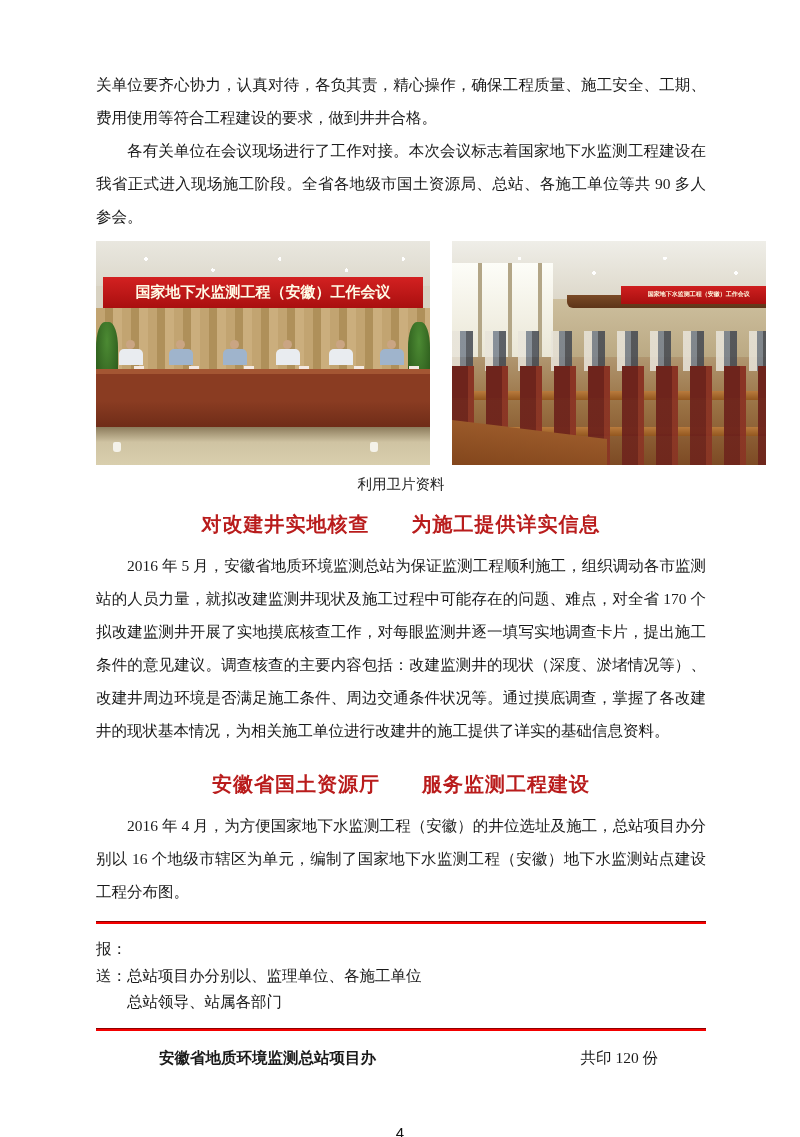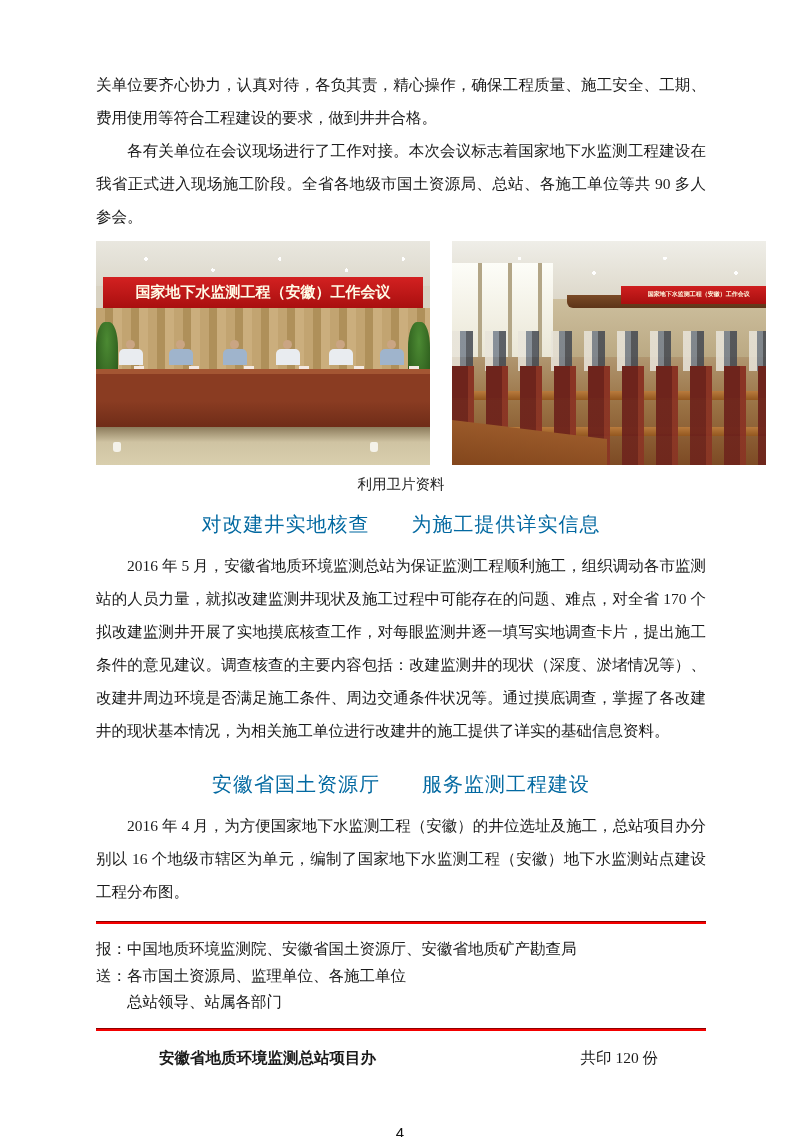--- a/index.html
+++ b/index.html
@@ -137,22 +137,22 @@
     transform:skewY(7deg); transform-origin:left bottom;
   }
 
   
   .caption {
     text-align:center; font-size:14.5px; color:#222;
     margin-top:10px;
   }
   .red-heading {
     text-align:center;
-    color:#0369a1;
-    font-weight:normal;
+    color:#b91c1c;
+    font-weight:bold;
     font-size:20px;
     font-family:"Liberation Sans","DejaVu Sans",sans-serif;
     letter-spacing:1px;
   }
   .red-heading.h1 { margin-top:17px; margin-bottom:11px; }
   .red-heading.h2 { margin-top:24px; margin-bottom:11px; }
 
   
   .red-rule { height:3px; border:0;
     background:linear-gradient(#8e0000 0 1px, #f40000 1px 3px);
@@ -256,25 +256,24 @@
 
     <div class="red-heading h2">安徽省国土资源厅　　服务监测工程建设</div>
     <div class="bodytext">
       <p class="indent">2016 年 4 月，为方便国家地下水监测工程（安徽）的井位选址及施工，总站项目办分别以 16 个地级市辖区为单元，编制了国家地下水监测工程（安徽）地下水监测站点建设工程分布图。</p>
     </div>
 
     <hr class="red-rule rule1">
     <div class="dist">
       <div class="row">
         <span class="label">报：</span>
-        <span>中国地质环境监测院、安徽省国土资源厅、安徽省地质矿产勘查局</span>
       </div>
       <div class="row">
         <span class="label">送：</span>
-        <span>各市国土资源局、监理单位、各施工单位</span>
+        <span>总站项目办分别以、监理单位、各施工单位</span>
       </div>
       <div class="row">
         <span class="indent2">总站领导、站属各部门</span>
       </div>
     </div>
     <hr class="red-rule rule2">
 
     <div class="footer-row">
       <span class="publisher">安徽省地质环境监测总站项目办</span>
       <span class="printrun">共印 120 份</span>

